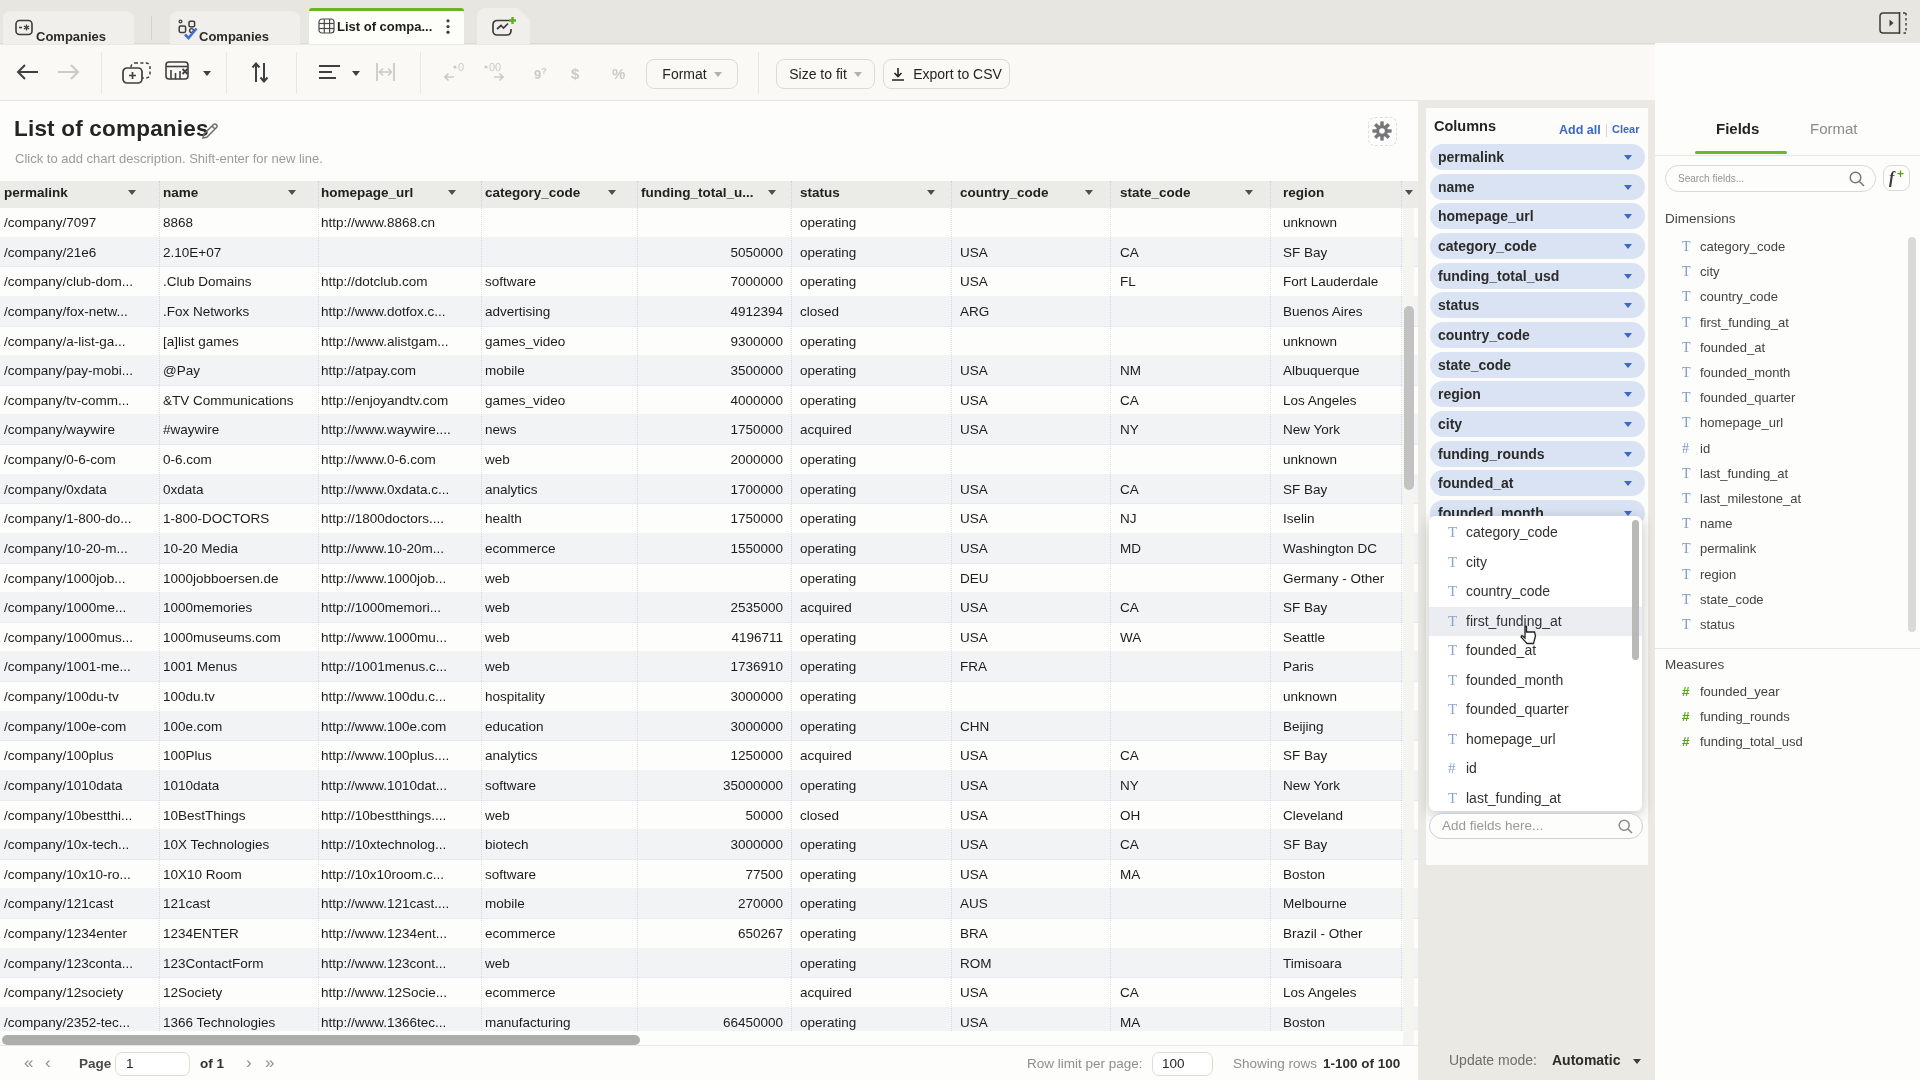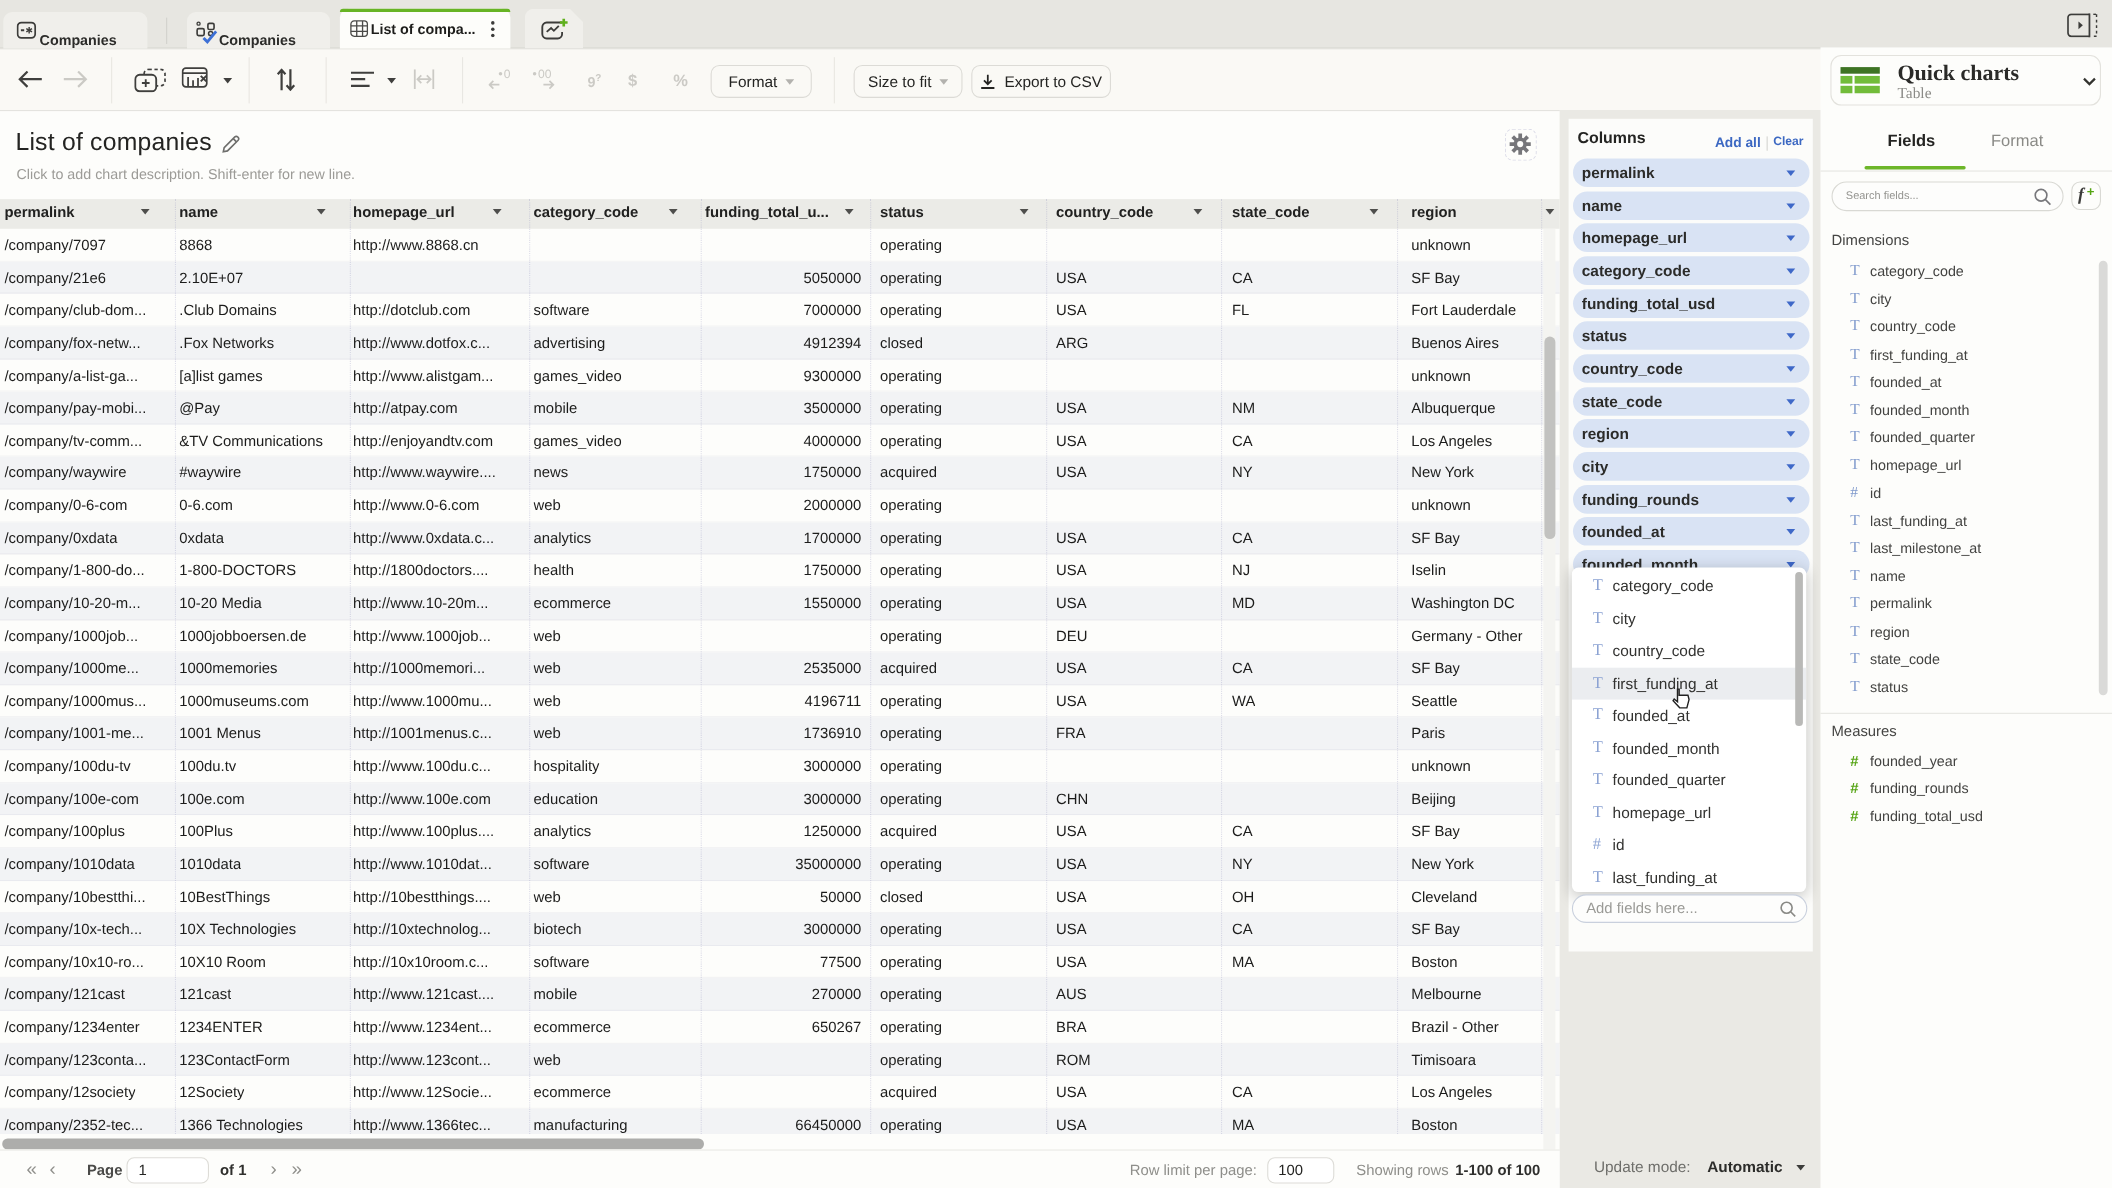--- a/index.html
+++ b/index.html
@@ -14,21 +14,21 @@
 #tab3 .green{position:absolute;left:0;top:0;width:100%;height:3px;background:#67b424;border-radius:8px 8px 0 0}
 #tab4{position:absolute;left:477px;top:8px;width:53px;height:36px;background:#f0efeb;border-radius:8px 0 0 0;clip-path:polygon(0 0,41px 0,53px 12px,53px 36px,0 36px)}
 #paneltoggle{position:absolute;left:1879px;top:12px}
 
 #toolbar{position:absolute;left:0;top:45px;width:1920px;height:55px;background:#faf9f5}
 .tsep{position:absolute;top:7px;width:1px;height:42px;background:#e8e7e2}
 .tbtn{position:absolute;top:14px;height:30px;border:1px solid #dcdbd6;border-radius:8px;background:transparent;font-size:14px;color:#242422;display:flex;align-items:center;justify-content:center}
 .caret-dn{display:inline-block;width:0;height:0;border-left:4px solid transparent;border-right:4px solid transparent;border-top:5px solid #b3b2ae;margin-left:7px}
 
 #main{position:absolute;left:0;top:100px;width:1418px;height:980px;background:#fdfdfb;border-top:1px solid #e4e3df}
-#title{position:absolute;left:14px;top:15px;font-size:22.5px;font-weight:400;color:#242422;letter-spacing:.2px}
+#title{position:absolute;left:14px;top:15px;font-size:22.5px;font-weight:700;color:#242422;letter-spacing:.2px}
 #desc{position:absolute;left:15px;top:50px;font-size:13px;color:#9c9b97}
 
 #tbl{position:absolute;left:0;top:80px;width:1418px;height:850px;overflow:hidden}
 #thead{position:relative;height:27px;background:#ebebe7;font-weight:bold;font-size:13.5px;color:#212120}
 #thead span{position:absolute;top:4px;white-space:nowrap}
 .hcaret{position:absolute;top:9px;width:0;height:0;border-left:4px solid transparent;border-right:4px solid transparent;border-top:5px solid #4e4e4c}
 .tr{position:relative;height:29.64px;font-size:13.5px;color:#1c1c1b;border-bottom:1px solid rgba(160,160,190,.10)}
 .tr.striped{background:#f2f3f5}
 .tr span{position:absolute;top:7px;white-space:nowrap;overflow:hidden}
 .c1{left:4px;max-width:150px}
@@ -608,35 +608,20 @@
           <line x1="9.9" y1="9.9" x2="14" y2="14"></line>
         </svg>
     </div>
   </div>
   <div id="updmode">Update mode:</div>
     <div id="updauto">Automatic</div>
     <div id="updcaret"></div>
 </div>
 
 <div id="rpanel">
-  <div id="qbox">
-    <svg class="abs" style="left:8px;top:10px" width="36" height="24" viewBox="0 0 36 24">
-      <rect x="0" y="0" width="36" height="24" rx="2" fill="#fff"></rect>
-      <rect x="0" y="0" width="36" height="6" fill="#3e7424"></rect>
-      <rect x="0" y="8" width="11" height="7" fill="#72bc3a"></rect>
-        <rect x="13" y="8" width="23" height="7" fill="#72bc3a"></rect>
-      <rect x="0" y="17" width="11" height="7" fill="#72bc3a"></rect>
-        <rect x="13" y="17" width="23" height="7" fill="#72bc3a"></rect>
-    </svg>
-    <div id="qtitle">Quick charts</div>
-    <div id="qsub">Table</div>
-    <svg class="abs" style="left:228px;top:19px" width="13" height="9" viewBox="0 0 13 9" fill="none" stroke="#33332f" stroke-width="2">
-        <path d="M1.5 1.5 L6.5 6.5 L11.5 1.5"></path>
-      </svg>
-  </div>
   <div id="ftab1">Fields</div>
     <div id="ftab2">Format</div>
   <div id="funder"></div>
     <div id="fsep"></div>
   <div id="search">Search fields...
     <svg style="position:absolute;right:10px;top:5px" width="16" height="16" viewBox="0 0 16 16" fill="none" stroke="#77777b" stroke-width="1.5">
         <circle cx="6.5" cy="6.5" r="5.3"></circle>
         <line x1="10.5" y1="10.5" x2="15" y2="15"></line>
       </svg>
   </div>

